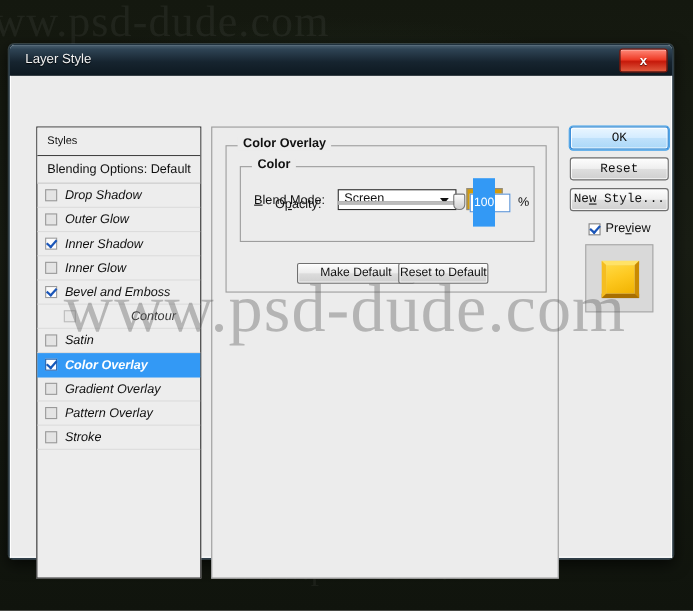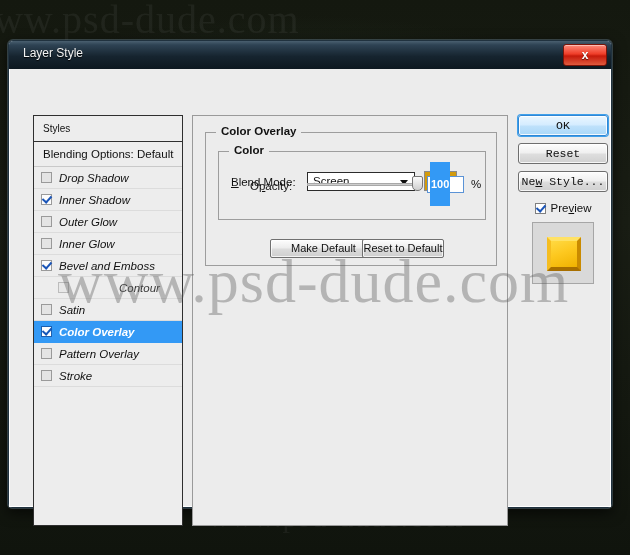--- a/index.html
+++ b/index.html
@@ -151,21 +151,21 @@
     position:absolute;left:193px;top:24px;width:11px;height:15px;
     background:linear-gradient(180deg,#fbfbfb,#cfcfcf);
     border:1px solid #777;border-radius:2px 2px 5px 5px;
     box-sizing:border-box;cursor:pointer;
   }
   #opacity-field{
     position:absolute;left:208px;top:24px;width:37px;height:17px;
     background:#fff;border:1px solid #5b93d6;box-sizing:border-box;
     font-size:11px;color:#111;line-height:15px;text-align:left;padding-left:2px;cursor:text;
   }
-  #opacity-sel{background:#3399f5;color:#fff;padding:16px 1px;font-weight:bold;}
+  #opacity-sel{background:#3399f5;color:#fff;padding:16px 1px;}
   #pct{position:absolute;left:252px;top:26px;font-size:11.5px;color:#111;}
 
   .btn{
     position:absolute;height:19px;
     background:linear-gradient(180deg,#fdfdfd 0%,#ececec 48%,#dcdcdc 52%,#cfcfcf 100%);
     border:1px solid #707070;border-radius:2px;box-sizing:border-box;
     font-size:11px;color:#111;text-align:center;line-height:17px;cursor:pointer;
     box-shadow:inset 0 0 0 1px rgba(255,255,255,.75);
   }
   #btn-make{left:64px;top:106px;width:107px;}
@@ -236,46 +236,50 @@
 
     <div id="styles-panel">
       <div class="list-head">Styles</div>
       <div class="list-sub">Blending Options: Default</div>
       <div id="styles-rows">
           <div class="srow">
             <span class="cb"></span>
             <span>Drop Shadow</span>
           </div>
           <div class="srow">
+            <span class="cb"></span>
+            <span>Outer Glow</span>
+          </div>
+          <div class="srow">
             <span class="cb on"></span>
             <span>Inner Shadow</span>
-          </div>
-          <div class="srow">
-            <span class="cb"></span>
-            <span>Outer Glow</span>
           </div>
           <div class="srow">
             <span class="cb"></span>
             <span>Inner Glow</span>
           </div>
           <div class="srow">
             <span class="cb on"></span>
             <span>Bevel and Emboss</span>
           </div>
           <div class="srow indent dim">
             <span class="cb dim"></span>
             <span>Contour</span>
           </div>
           <div class="srow">
             <span class="cb"></span>
             <span>Satin</span>
           </div>
           <div class="srow sel">
             <span class="cb on"></span>
             <span>Color Overlay</span>
+          </div>
+          <div class="srow">
+            <span class="cb"></span>
+            <span>Gradient Overlay</span>
           </div>
           <div class="srow">
             <span class="cb"></span>
             <span>Pattern Overlay</span>
           </div>
           <div class="srow">
             <span class="cb"></span>
             <span>Stroke</span>
           </div>
         </div>

